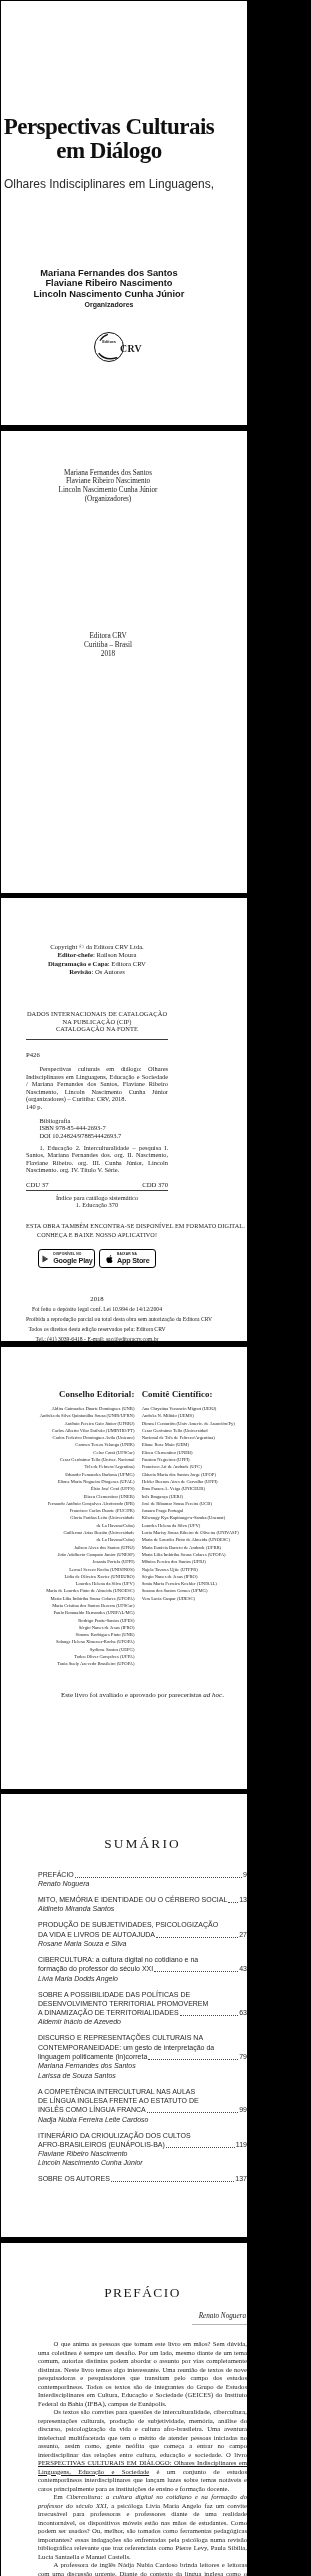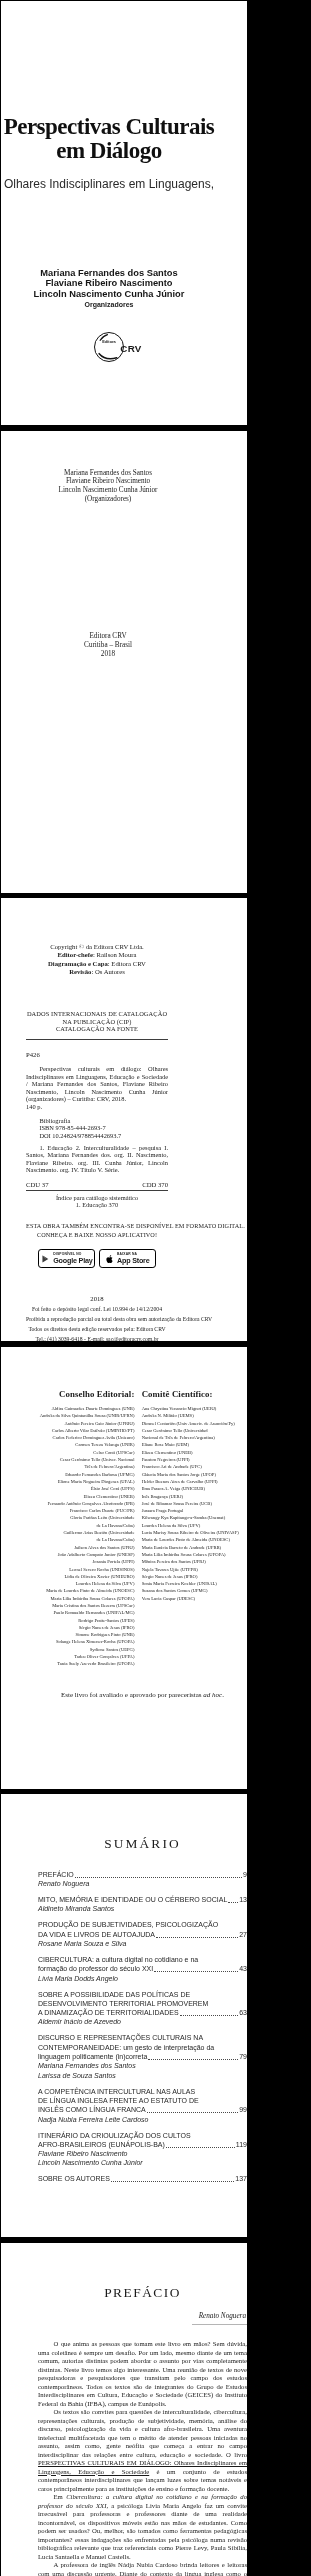--- a/index.html
+++ b/index.html
@@ -19,21 +19,21 @@
 
   
   .cover-inner{padding-right:30px;text-align:center;}
   .cover-title{margin:114px 0 0;font-family:var(--serif);font-weight:bold;font-size:23px;line-height:24px;letter-spacing:-0.5px;color:#101010;}
   .cover-subtitle{margin-top:14px;font-family:var(--sans);font-size:12px;line-height:14px;color:#2a2a2a;}
   .cover-authors{margin-top:77px;font-family:var(--sans);font-weight:bold;font-size:9.3px;line-height:10.3px;color:#161616;}
   .cover-organizers{margin-top:2.1px;font-family:var(--sans);font-weight:bold;font-size:7px;}
   .crv-logo{margin:24px auto 0;width:30px;height:30px;border:1.3px solid #141414;border-radius:50%;display:flex;flex-direction:column;align-items:center;justify-content:center;position:relative;background:#fff;}
   .crv-logo svg{position:absolute;left:-1.5px;top:-1.5px;}
   .logo-top{font-family:var(--sans);font-weight:bold;font-size:3.9px;line-height:4.1px;z-index:1;}
-  .logo-main{font-family:Liberation Sans, sans-serif;font-weight:bold;font-size:9.8px;line-height:10.3px;letter-spacing:0.3px;z-index:1;margin-left:44px;}
+  .logo-main{font-family:Liberation Serif, serif;font-weight:bold;font-size:9.8px;line-height:10.3px;letter-spacing:0.3px;z-index:1;margin-left:44px;}
 
   
   .p2-inner{padding-right:32px;text-align:center;}
   .p2-authors{margin-top:38px;font-size:7.2px;line-height:8.8px;}
   .p2-title{margin-top:113px;font-size:10.8px;line-height:14px;letter-spacing:0.2px;}
   .p2-imprint{margin-top:128px;font-size:7.2px;line-height:9.3px;}
 
   
   .credits{margin-top:45px;text-align:center;font-size:6.7px;line-height:8.2px;}
   .cip-head{margin-top:34px;text-align:center;font-size:6.4px;line-height:7.5px;letter-spacing:0.1px;padding-bottom:6.2px;border-bottom:1px solid #3d3d3d;}

